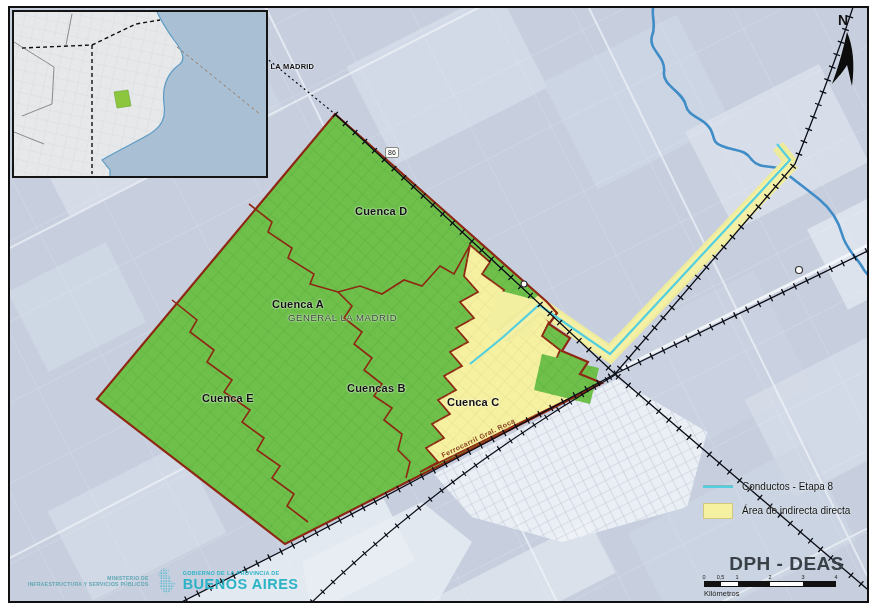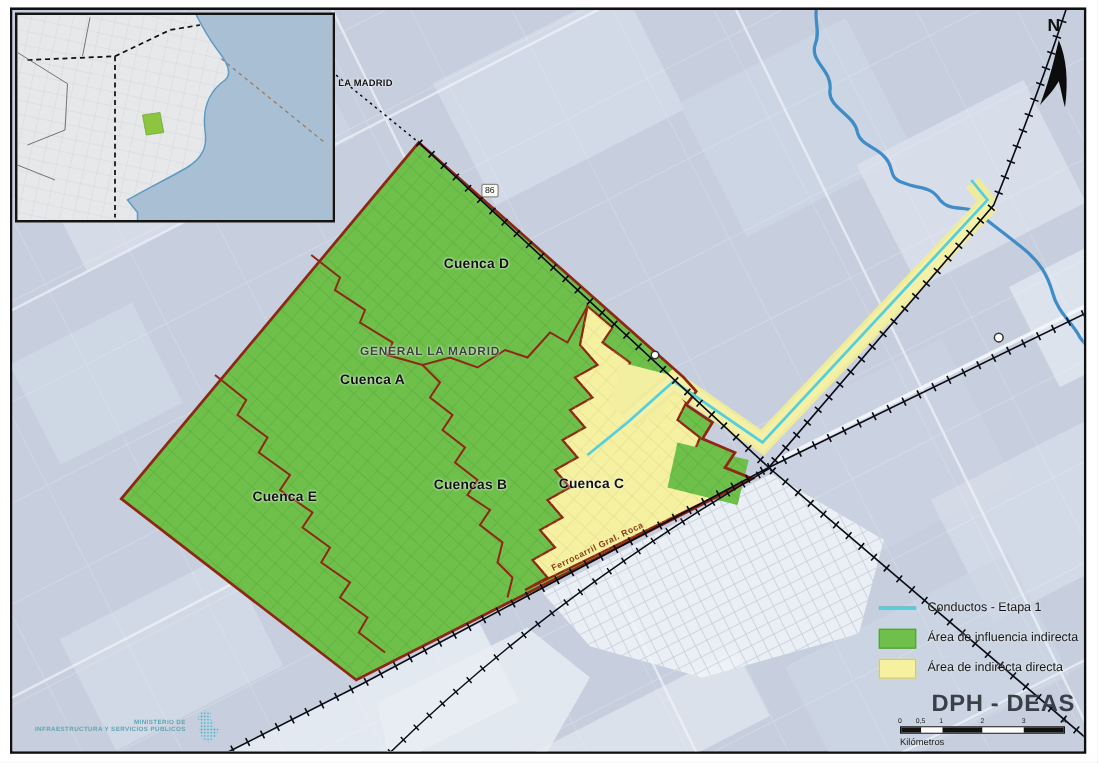--- a/index.html
+++ b/index.html
@@ -17,21 +17,21 @@
   .yellow-fill{fill:var(--c-yellow-direct,#F5F1A1);}
   .red-line{stroke:var(--c-cuenca-red,#8E2713);fill:none;}
   .cyan-line{stroke:var(--c-conduit-cyan,#54CFDF);fill:none;}
   .river{stroke:var(--c-river-blue,#3F8CC7);fill:none;}
   .rail{stroke:var(--c-rail-black,#0B0D16);fill:none;}
 
   
   .lbl{position:absolute;white-space:nowrap;color:#111;
        text-shadow:0 0 2px rgba(255,255,255,.85),0 0 2px rgba(255,255,255,.6);}
   .lbl.cuenca{font-size:11px;font-weight:bold;letter-spacing:.2px;}
-  .lbl.partido{font-size:9.5px;color:#3c403c;letter-spacing:.6px;font-weight:700;}
+  .lbl.partido{font-size:9.5px;color:#3c403c;letter-spacing:.6px;font-weight:400;margin-top:36px;}
   .lbl.small-town{font-size:7.5px;font-weight:600;letter-spacing:.2px;}
   .lbl.north{font-size:14px;font-weight:bold;text-shadow:none;}
   .lbl.rr{font-size:7px;color:#87401f;transform:rotate(-26deg);transform-origin:left center;
           font-weight:600;letter-spacing:.4px;text-shadow:none;}
   .chip86{position:absolute;left:383px;top:145px;font-size:7px;line-height:9px;
           background:#fbfbf8;border:1px solid #8a8a84;border-radius:2px;padding:0 2px;color:#222;}
 
   
   .inset{position:absolute;left:10px;top:8px;width:256px;height:168px;
          border:2px solid #141414;background:#e6e8ea;overflow:hidden;}
@@ -41,21 +41,21 @@
   .lg-row{display:flex;align-items:center;gap:9px;height:17px;}
   .sw{width:30px;height:16px;flex:0 0 30px;}
   .sw-line{width:30px;height:3px;flex:0 0 30px;background:var(--c-conduit-cyan,#54CFDF);
            border-top:1px solid #7fb9c2;}
   .sw-red{border:3px solid var(--c-cuenca-red,#8E2713);background:transparent;}
   .sw-green{background:var(--c-green-indirect,#6EC04B);border:1px solid #57a03a;}
   .sw-yellow{background:var(--c-yellow-direct,#F5F1A1);border:1px solid #cfc87e;}
   .lg-label{font-size:10px;color:#141414;text-shadow:0 0 2px rgba(255,255,255,.8);}
 
   
-  .credits{position:absolute;left:712px;top:551px;width:148px;}
+  .credits{position:absolute;left:696px;top:551px;width:148px;}
   .dph{font-size:19px;line-height:21px;font-weight:bold;color:#3a4048;
        letter-spacing:.5px;text-align:right;padding-right:2px;}
   .ticks{position:relative;height:7px;margin-left:6px;width:132px;}
   .ticks span{position:absolute;top:0;font-size:5.5px;color:#222;transform:translateX(-50%);}
   .bar{position:relative;margin-left:6px;width:132px;height:6px;border:1px solid #111;
        display:flex;background:#fff;}
   .bar i{display:block;height:100%;}
   .bar .b{background:#111;}
   .bar .w{background:#fff;}
   .unit{width:132px;margin-left:6px;text-align:left;font-size:7.5px;color:#222;margin-top:2px;}
@@ -178,21 +178,21 @@
 
         <path fill="#0c0c0c" d="M845 30 C840 52 836 66 830 82 C837 74 841 70 845 63 C847 70 848 77 850 84 C853 62 851 44 845 30 Z"></path>
       </svg>
 
       <div class="lbl small-town" style="left:256px;top:60px;">AL LA MADRID</div>
       <div class="chip86">86</div>
       <div class="lbl cuenca" style="left:353px;top:203px;">Cuenca D</div>
       <div class="lbl partido" style="left:286px;top:274px;">GENERAL LA MADRID</div>
       <div class="lbl cuenca" style="left:270px;top:296px;">Cuenca A</div>
       <div class="lbl cuenca" style="left:345px;top:380px;">Cuencas B</div>
-      <div class="lbl cuenca" style="left:445px;top:379px;">Cuenca C</div>
+      <div class="lbl cuenca" style="left:445px;top:394px;">Cuenca C</div>
       <div class="lbl cuenca" style="left:200px;top:390px;">Cuenca E</div>
       <div class="lbl rr" style="left:440px;top:450px;">Ferrocarril Gral. Roca</div>
       <div class="lbl north" style="left:836px;top:10px;">N</div>
 
       <div class="inset">
         <svg width="252" height="164" viewBox="0 0 252 164">
           <defs>
             <pattern id="insetLines" width="11" height="11" patternUnits="userSpaceOnUse" patternTransform="rotate(12)">
               <path d="M0 0H11 M0 0V11" stroke="#b7bcc4" stroke-width=".6" stroke-opacity=".8"></path>
             </pattern>
@@ -216,25 +216,21 @@
 
           <path d="M163 35 L247 103" stroke="#9a7a5f" stroke-width="1" stroke-dasharray="3 3" fill="none"></path>
 
           <polygon points="100,80 114,78 117,94 103,96" fill="#8cc63f" stroke="#6aa52f" stroke-width=".6"></polygon>
         </svg>
       </div>
 
       <div class="legend">
         <div class="lg-row">
           <span class="sw-line"></span>
-          <span class="lg-label">Conductos - Etapa 1</span>
-        </div>
-        <div class="lg-row">
-          <span class="sw sw-green"></span>
-          <span class="lg-label">Área de influencia indirecta</span>
+          <span class="lg-label">Conductos - Etapa 8</span>
         </div>
         <div class="lg-row">
           <span class="sw sw-yellow"></span>
           <span class="lg-label">Área de indirecta directa</span>
         </div>
       </div>
 
       <div class="credits">
         <div class="dph">DPH - DEAS</div>
         <div class="ticks">
@@ -261,17 +257,21 @@
           <div>INFRAESTRUCTURA Y SERVICIOS PÚBLICOS</div>
         </div>
         <svg width="22" height="28" viewBox="0 0 22 28">
           <defs>
             <pattern id="baDots" width="2.6" height="2.6" patternUnits="userSpaceOnUse">
               <circle cx="1" cy="1" r=".7" fill="#2db3c6"></circle>
             </pattern>
           </defs>
           <path d="M8 1 L14 3 L13 8 L16 10 L15 14 L20 16 L18 22 L12 27 L7 24 L4 17 L6 12 L3 8 L5 4 Z" fill="url(#baDots)"></path>
         </svg>
+        <div class="gov">
+          <span class="gov-small">GOBIERNO DE LA PROVINCIA DE</span>
+          <span class="gov-big">BUENOS AIRES</span>
+        </div>
       </div>
 
     </div>
   </div>
 </div>
 
 </body></html>

